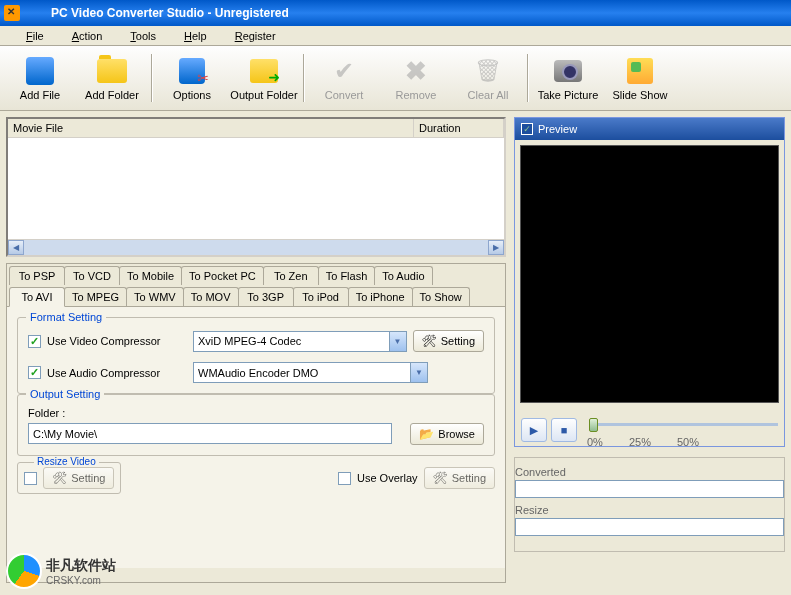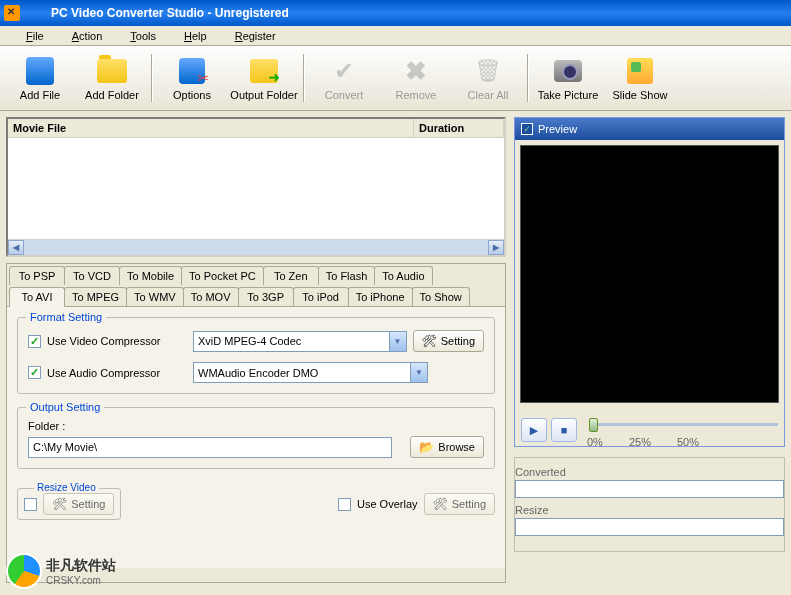--- a/index.html
+++ b/index.html
@@ -19,50 +19,50 @@
 .tool-icon { width: 32px; height: 32px; display: flex; align-items: center; justify-content: center; font-size: 24px; }
 .tool-label { margin-top: 2px; color: #000; font-size: 11px; white-space: nowrap; }
 .tool-sep { width: 2px; border-left: 1px solid #aca899; border-right: 1px solid #fff; margin: 6px 3px; }
 .disabled .tool-label { color: #999; }
 .disabled .tool-icon { filter: grayscale(1) opacity(0.5); }
 
 .main { display: flex; height: calc(595px - 26px - 20px - 65px); }
 .left-panel { width: 512px; padding: 6px; }
 .right-panel { flex: 1; padding: 6px 6px 6px 2px; }
 
-.file-list { border: 2px inset #d4d0c8; background: #fff; height: 140px; display: flex; flex-direction: column; margin-bottom: 6px; font-weight: bold; }
+.file-list { border: 2px inset #d4d0c8; background: #fff; height: 140px; display: flex; flex-direction: column; margin-bottom: 6px; }
 .file-list-header { display: flex; background: #ece9d8; border-bottom: 1px solid #d4d0c8; }
 .file-list-header div { padding: 3px 5px; border-right: 1px solid #d4d0c8; }
 .fl-col1 { flex: 1; }
 .fl-col2 { width: 90px; }
 .file-list-body { flex: 1; background: #fff; }
 .file-list-scroll { height: 16px; background: #f0f0f0; display: flex; border-top: 1px solid #d4d0c8; }
 .scroll-btn { width: 16px; background: linear-gradient(to bottom, #e6eef9, #b6cae6); border: 1px solid #8da6ce; display: flex; align-items: center; justify-content: center; font-size: 8px; color: #4a6ea9; }
 .scroll-track { flex: 1; background: #cedbed; }
 
 .tab-section { border: 1px solid #aca899; background: #ece9d8; padding-bottom: 6px; height: 320px; }
 .tab-row { display: flex; margin-left: 2px; margin-top: 2px; gap: 0; }
 .tab { padding: 3px 7px; background: #ece9d8; border: 1px solid #aca899; border-bottom: none; border-top-left-radius: 3px; border-top-right-radius: 3px; margin-right: -1px; min-width: 56px; text-align: center; cursor: default; }
 .tab.active { background: #f5f3e9; border-bottom: 1px solid #f5f3e9; margin-bottom: -1px; z-index: 2; position: relative; }
 .tab-body { background: #f5f3e9; border-top: 1px solid #aca899; padding: 10px 10px 6px 10px; margin: 0; height: calc(100% - 50px); }
 
-.fieldset { border: 1px solid #c0bcb0; border-radius: 3px; padding: 12px 10px 10px 10px; margin-bottom: 13px; position: relative; }
+.fieldset { border: 1px solid #c0bcb0; border-radius: 3px; padding: 12px 10px 10px 10px; margin-bottom: 0; position: relative; }
 .fieldset-legend { position: absolute; top: -7px; left: 8px; background: #f5f3e9; padding: 0 4px; color: #0046d5; font-size: 11px; }
 
 .form-row { display: flex; align-items: center; gap: 6px; margin-bottom: 10px; }
 .form-row:last-child { margin-bottom: 0; }
 .checkbox { width: 13px; height: 13px; border: 1px solid #7f9db9; background: #fff; display: inline-flex; align-items: center; justify-content: center; font-size: 11px; color: #21a121; font-weight: bold; }
 .check-label { width: 140px; }
 .combo { flex: 1; height: 21px; border: 1px solid #7f9db9; background: #fff; display: flex; align-items: center; max-width: 235px; }
 .combo-text { flex: 1; padding: 0 4px; }
 .combo-btn { width: 17px; height: 19px; background: linear-gradient(to bottom, #d6e6fb, #9ec1ee); border-left: 1px solid #7f9db9; display: flex; align-items: center; justify-content: center; color: #4a6ea9; font-size: 8px; }
 .small-btn { height: 22px; padding: 0 8px; border: 1px solid #aca899; background: linear-gradient(to bottom, #fff, #ece9d8); border-radius: 3px; display: flex; align-items: center; gap: 4px; }
 .small-btn .ico { font-size: 12px; }
 
-.folder-row { display: flex; align-items: center; gap: 18px; }
+.folder-row { display: flex; align-items: flex-start; gap: 18px; }
 .text-input { flex: 1; height: 21px; border: 1px solid #7f9db9; background: #fff; padding: 0 4px; }
 
 .bottom-strip { display: flex; align-items: center; gap: 6px; padding-top: 6px; }
 .resize-box { border: 1px solid #c0bcb0; border-radius: 3px; padding: 4px 6px; display: flex; align-items: center; gap: 6px; position: relative; }
 .resize-box .legend { position: absolute; top: -7px; left: 16px; background: #f5f3e9; padding: 0 3px; color: #0046d5; font-size: 10px; }
 
 .preview-panel { border: 1px solid #7a96df; background: #ece9d8; height: 330px; }
 .preview-header { height: 22px; background: linear-gradient(to bottom, #4a7ac9, #1c4e9e); display: flex; align-items: center; padding: 0 6px; color: #fff; gap: 5px; }
 .preview-header .chk { width: 12px; height: 12px; border: 1px solid #fff; background: #1c4e9e; display: flex; align-items: center; justify-content: center; font-size: 9px; color: #8fc48f; }
 .preview-body { background: #000; height: 258px; margin: 5px; border: 1px solid #555; }

